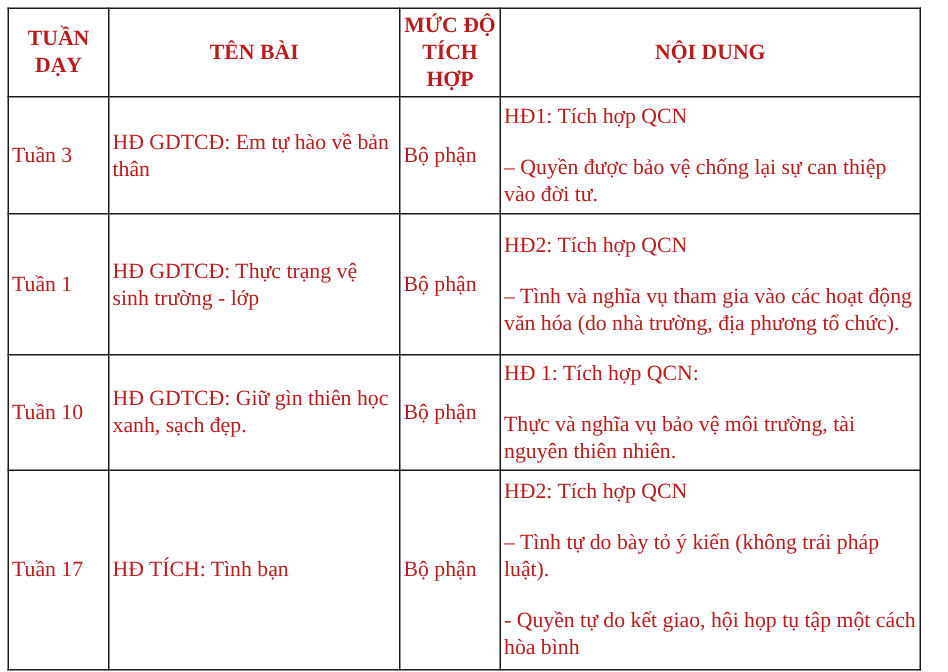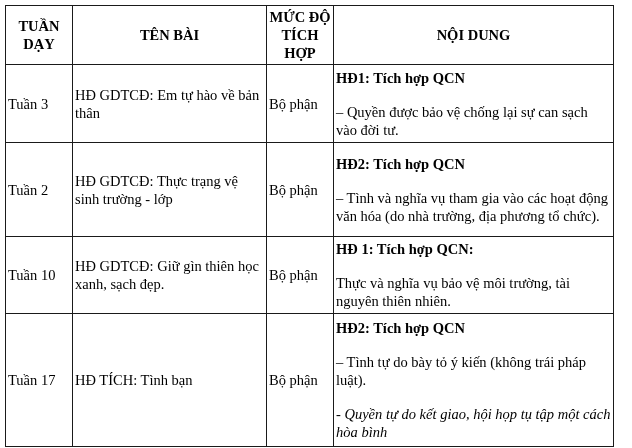--- a/index.html
+++ b/index.html
@@ -1,43 +1,43 @@
 <!DOCTYPE html>
 <html><head>
 <meta charset="utf-8">
 <style>
   html, body { margin: 0; padding: 0; background: #ffffff; }
   body { width: 632px; height: 448px; overflow: hidden; position: relative; }
   table.plan {
     position: absolute; left: 5px; top: 5px;
     border-collapse: collapse;
     font-family: "Liberation Serif", "DejaVu Serif", serif;
-    font-size: 14.5px; color: #000000;
+    font-size: 14.5px; color: #b91c1c;
     table-layout: fixed;
   }
   table.plan td, table.plan th {
     border: 1.3px solid #1a1a1a;
     padding: 0 2px;
     vertical-align: middle;
     line-height: 18px;
   }
   th { font-weight: bold; text-align: center; }
   .c1 { width: 67px; }
   .c2 { width: 194px; }
   .c3 { width: 67px; }
   .c4 { width: 280px; }
   tr.hdr { height: 59px; }
   tr.r1 { height: 78px; }
   tr.r2 { height: 94px; }
   tr.r3 { height: 77px; }
   tr.r4 { height: 133px; }
   td.content { vertical-align: top; padding-top: 1px; }
-  .act-title { font-weight: bold; display: block; margin-bottom: 16px; }
+  .act-title { font-weight: normal; display: block; margin-bottom: 16px; }
   .para { display: block; }
-  .para + .para { margin-top: 16px; font-style: italic; }
+  .para + .para { margin-top: 16px; }
   th .hl { display: block; line-height: 18px; }
 </style>
 </head>
 <body>
 
 <table class="plan">
   <colgroup>
     <col class="c1">
       <col class="c2">
       <col class="c3">
@@ -57,26 +57,26 @@
     </th>
     <th>NỘI DUNG</th>
   </tr>
 
   <tr class="r1">
     <td>Tuần 3</td>
     <td>HĐ GDTCĐ: Em tự hào về bản thân</td>
     <td>Bộ phận</td>
     <td class="content">
       <span class="act-title">HĐ1: Tích hợp QCN</span>
-      <span class="para">– Quyền được bảo vệ chống lại sự can sạch vào đời tư.</span>
+      <span class="para">– Quyền được bảo vệ chống lại sự can thiệp vào đời tư.</span>
     </td>
   </tr>
 
   <tr class="r2">
-    <td>Tuần 2</td>
+    <td>Tuần 1</td>
     <td>HĐ GDTCĐ: Thực trạng vệ sinh trường - lớp</td>
     <td>Bộ phận</td>
     <td class="content">
       <span class="act-title">HĐ2: Tích hợp QCN</span>
       <span class="para">– Tình và nghĩa vụ tham gia vào các hoạt động văn hóa (do nhà trường, địa phương tổ chức).</span>
     </td>
   </tr>
 
   <tr class="r3">
     <td>Tuần 10</td>

